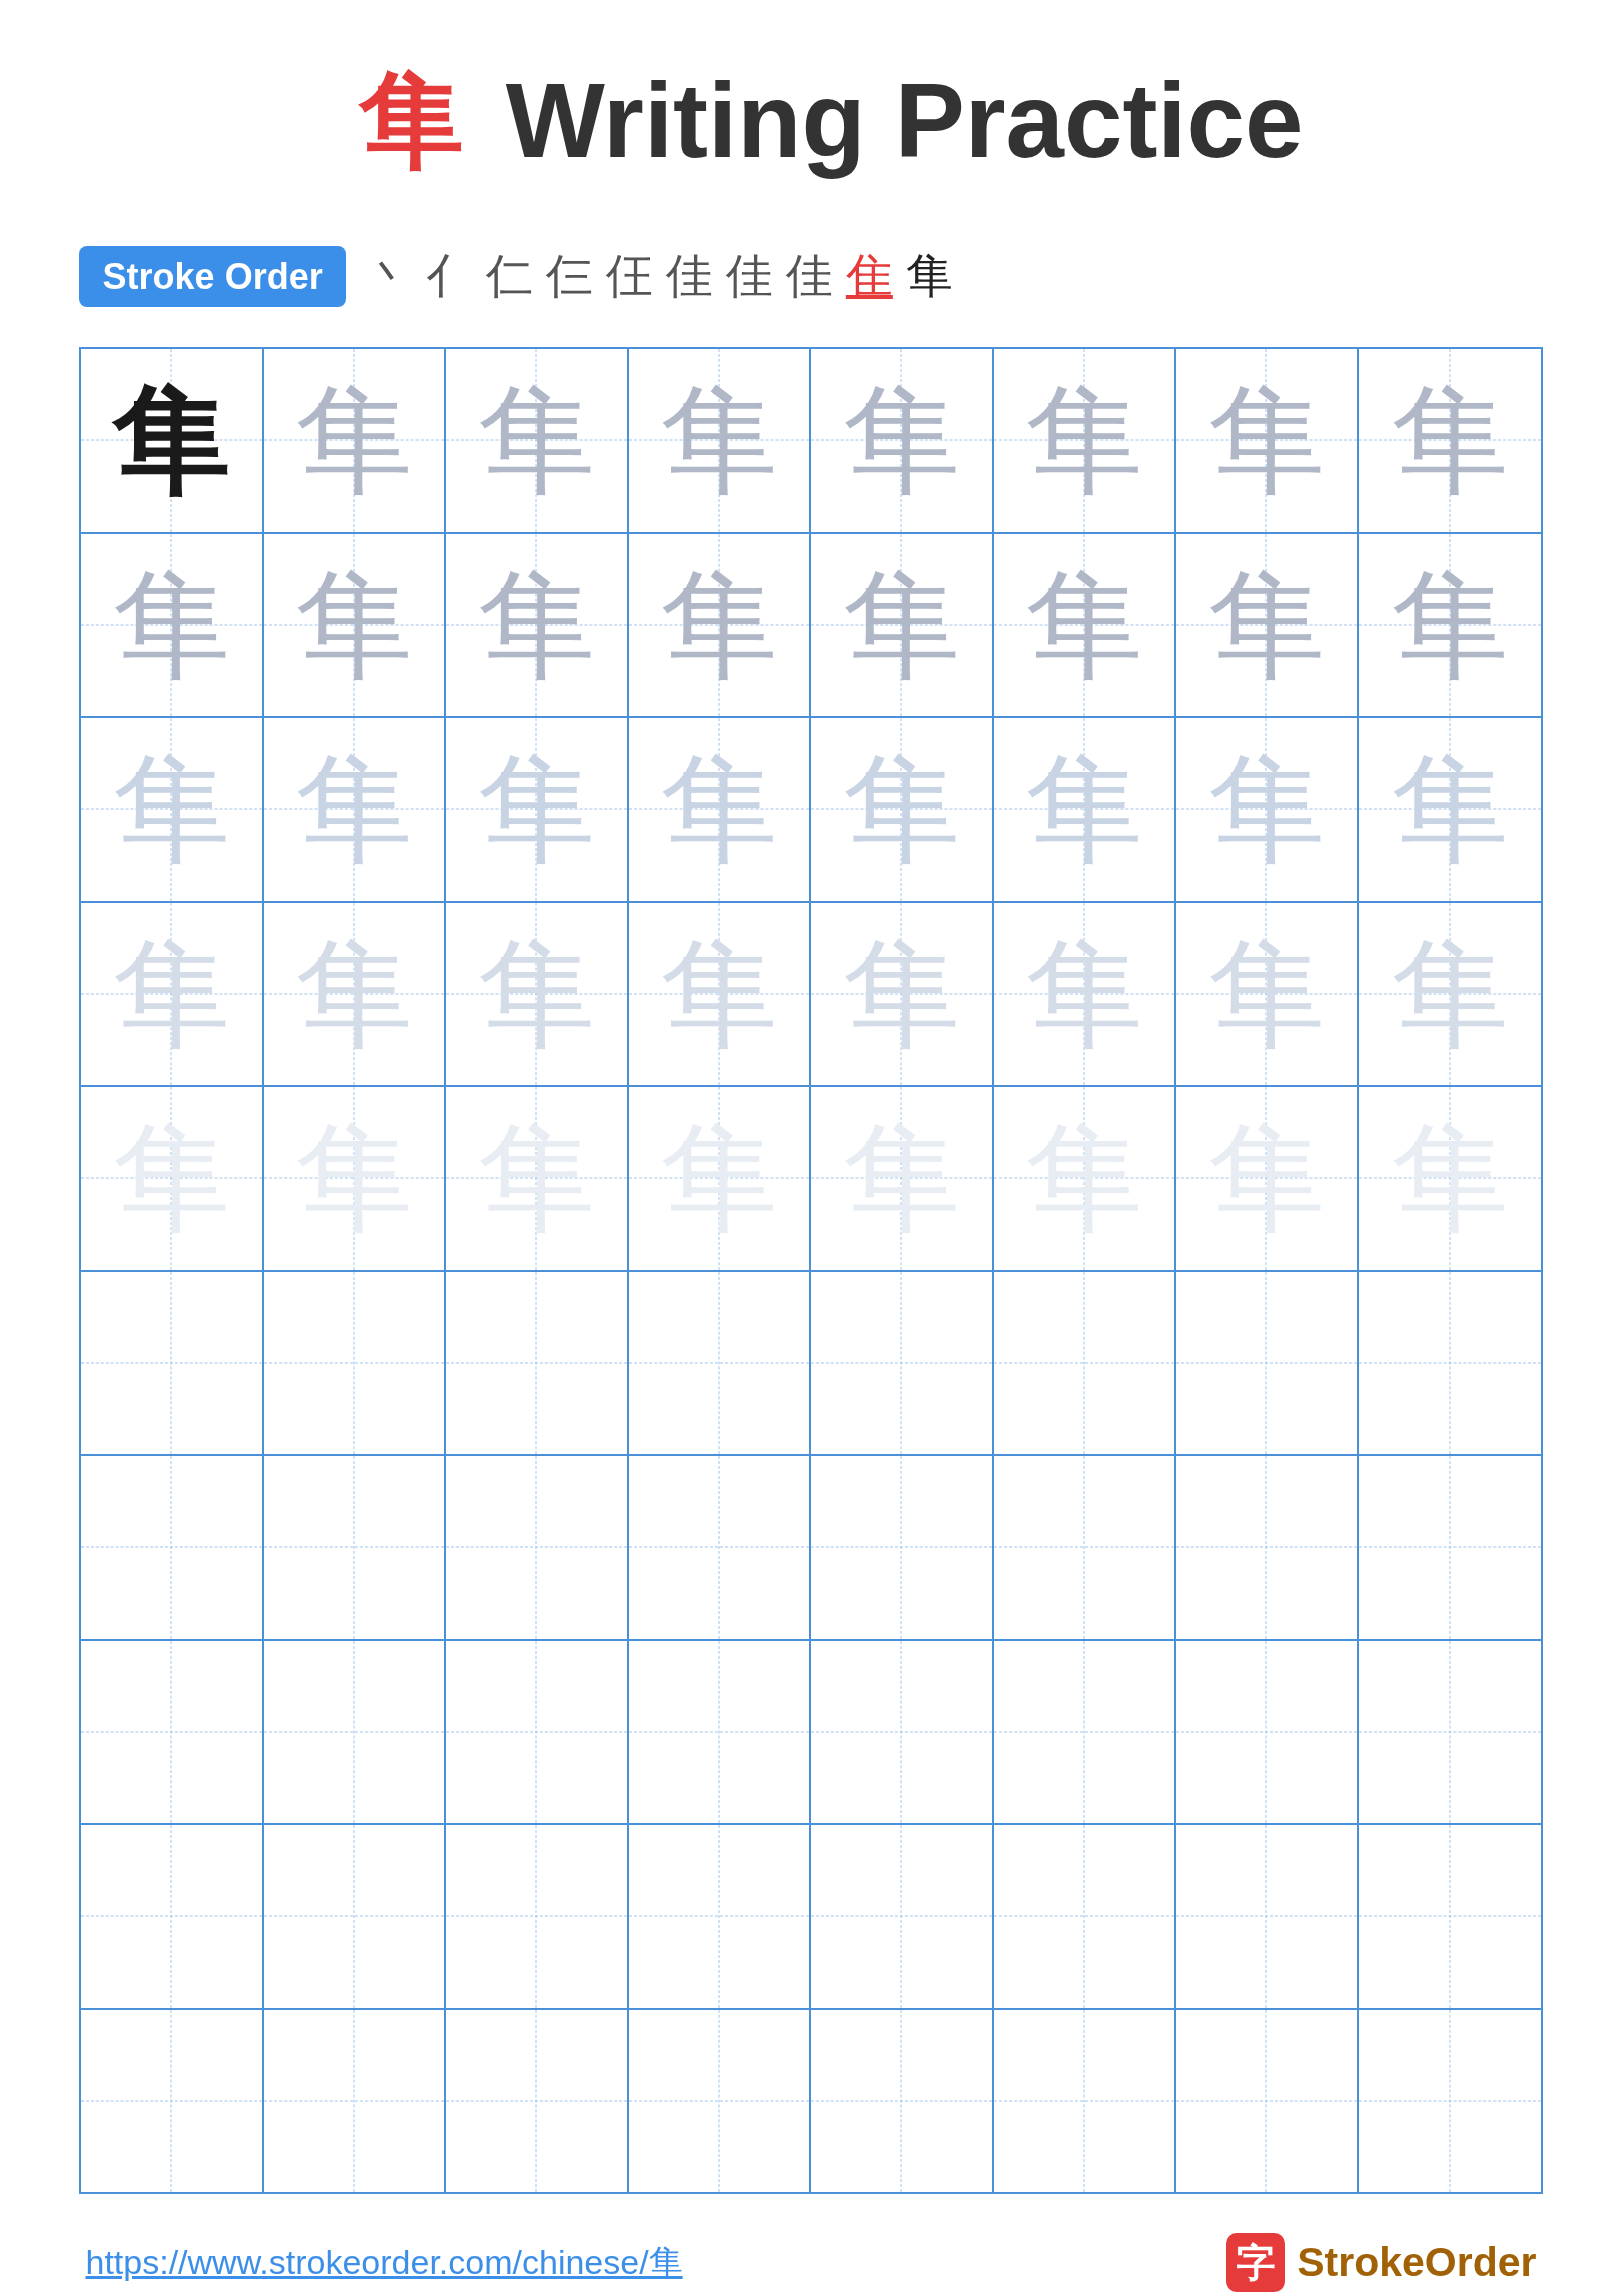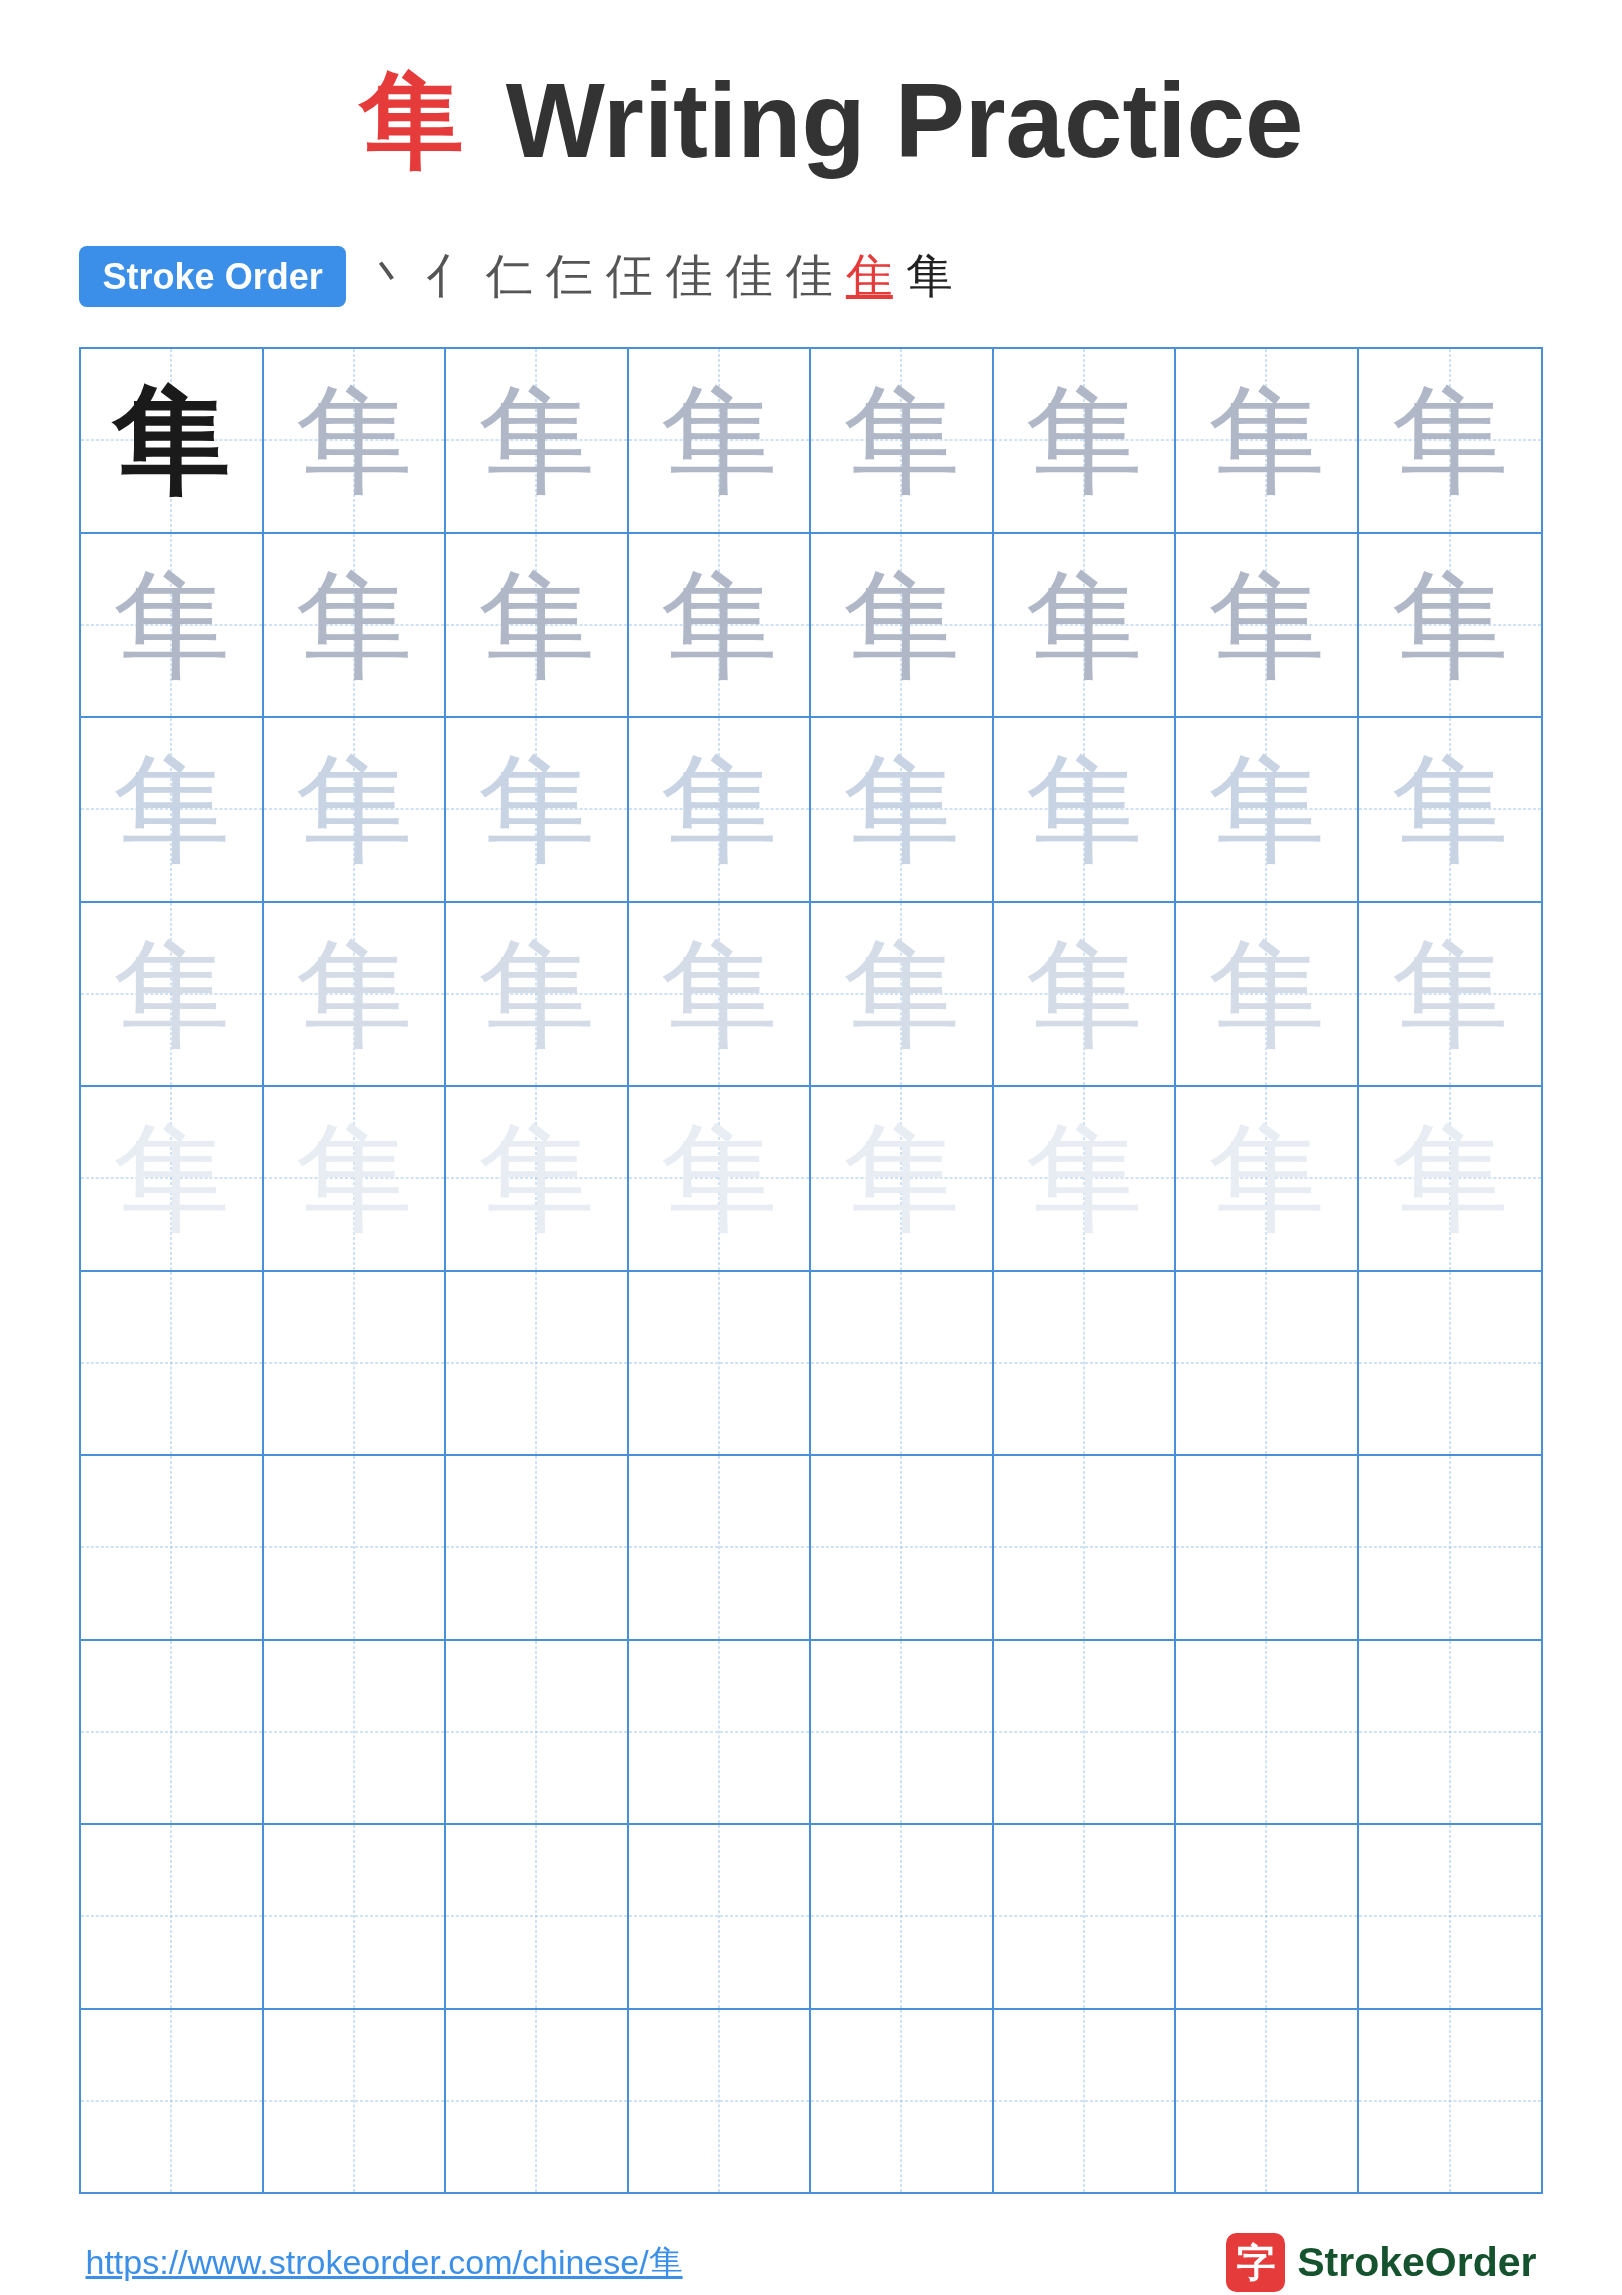--- a/index.html
+++ b/index.html
@@ -187,21 +187,21 @@
       align-items: center;
       justify-content: center;
       font-size: 39px;
       color: white;
       font-weight: bold;
     }
 
     .logo-text {
       font-size: 41px;
       font-weight: bold;
-      color: #14532d;
+      color: #a16207;
     }
   </style>
 </head>
 <body>
 
 <div class="page">
 
   <div class="title">
     <span class="title-char">隼</span><span> Writing Practice</span>
   </div>

